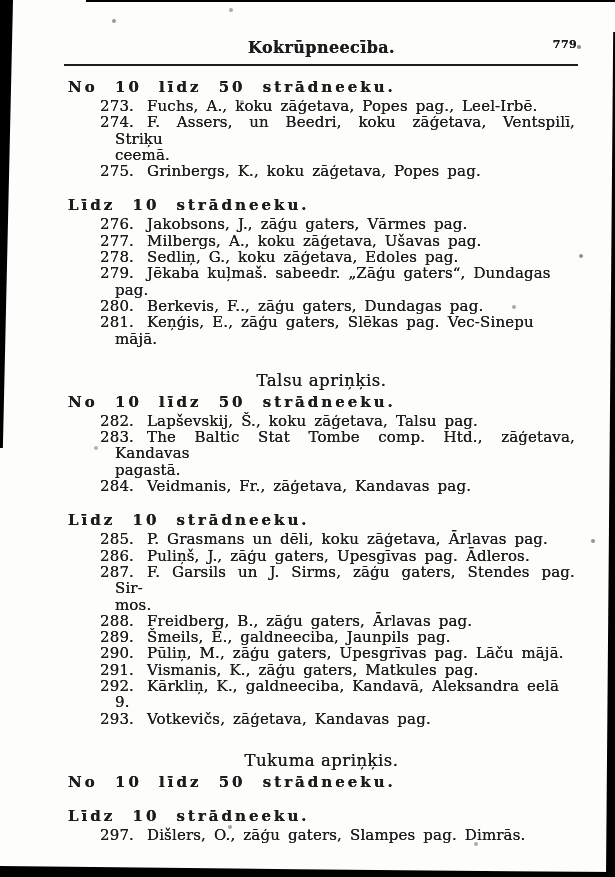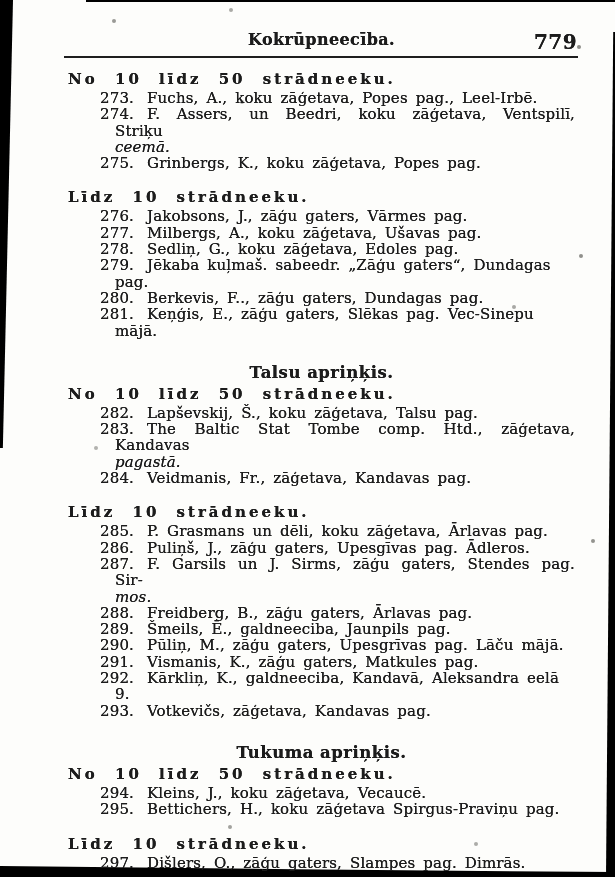--- a/index.html
+++ b/index.html
@@ -6,43 +6,43 @@
   html, body { margin: 0; padding: 0; }
   body {
     width: 615px; height: 877px;
     background: #fdfdfb;
     color: #1c1c1c;
     font-family: "DejaVu Serif", "Liberation Serif", serif;
     position: relative;
     overflow: hidden;
     text-shadow: 0 0 0.4px currentColor;
   }
-  .page { position: absolute; top: 30px; left: 68px; width: 507px; }
+  .page { position: absolute; top: 38px; left: 68px; width: 507px; }
 
   .page-header { position: relative; text-align: center; font-weight: bold;
                  font-size: 16px; letter-spacing: 0.4px; height: 18px; }
-  .page-number { position: absolute; right: -2px; top: 0; font-size: 20px; }
+  .page-number { position: absolute; right: -2px; top: 0; font-size: 11px; }
   .rule { height: 2px; background: #1e1e1e; margin: 8px -3px 0 -4px;
           box-shadow: 0 2px 0 -1px rgba(0,0,0,0.18); }
 
   .size-heading { font-size: 15px; font-weight: bold; 
                   letter-spacing: 3px; word-spacing: 9px; line-height: 16px;
                   margin: 14px 0 3px; }
   .rule + .size-heading { margin-top: 13px; }
   .district-title + .size-heading { margin-top: 4px; }
   .group-mid { margin-top: 18px; }
 
-  .district-title { font-size: 16.5px; font-weight: bold; text-align: center;
+  .district-title { font-size: 16.5px; font-weight: normal; text-align: center;
                     letter-spacing: 0.5px; line-height: 19px; margin: 24px 0 0; }
 
   .entry { font-size: 15px; line-height: 16.3px; letter-spacing: 0.15px; word-spacing: 3px; }
   .eline { padding-left: 47px; text-indent: -47px; }
   .eline.stretch { text-align: justify; text-align-last: justify; }
   .num { display: inline-block; width: 47px; text-indent: 0; margin-left: 32px; }
-  .cont { padding-left: 47px; text-indent: 0; font-style: italic; }
+  .cont { padding-left: 47px; text-indent: 0; }
 
   
   .art { position: absolute; background: #000; }
   #art-left  { left: 0; top: 0; width: 13px; height: 448px;
                clip-path: polygon(0 0, 100% 0, 22% 100%, 0 100%); }
   #art-top   { left: 86px; top: 0; width: 529px; height: 2px; }
   #art-right { right: 0; top: 32px; width: 9px; height: 845px;
                clip-path: polygon(80% 0, 100% 0, 100% 100%, 0 100%); }
   #art-bottom{ left: 0; bottom: 0; width: 615px; height: 11px;
                clip-path: polygon(0 0, 48% 30%, 100% 55%, 100% 100%, 0 100%); }
@@ -149,28 +149,20 @@
     <div class="entry">
       <div class="eline"><span class="num">292.</span><span class="txt">Kārkliņ, K., galdneeciba, Kandavā, Aleksandra eelā 9.</span></div>
     </div>
     <div class="entry">
       <div class="eline"><span class="num">293.</span><span class="txt">Votkevičs, zāģetava, Kandavas pag.</span></div>
     </div>
   </div>
 
   <h2 class="district-title">Tukuma apriņķis.</h2>
   <h3 class="size-heading">No 10 līdz 50 strādneeku.</h3>
-  <div class="entries">
-    <div class="entry">
-      <div class="eline"><span class="num">294.</span><span class="txt">Kleins, J., koku zāģetava, Vecaucē.</span></div>
-    </div>
-    <div class="entry">
-      <div class="eline"><span class="num">295.</span><span class="txt">Bettichers, H., koku zāģetava Spirgus-Praviņu pag.</span></div>
-    </div>
-  </div>
 
   <h3 class="size-heading group-mid">Līdz 10 strādneeku.</h3>
   <div class="entries">
     <div class="entry">
       <div class="eline"><span class="num">297.</span><span class="txt">Dišlers, O., zāģu gaters, Slampes pag. Dimrās.</span></div>
     </div>
   </div>
 
 </div>
 

